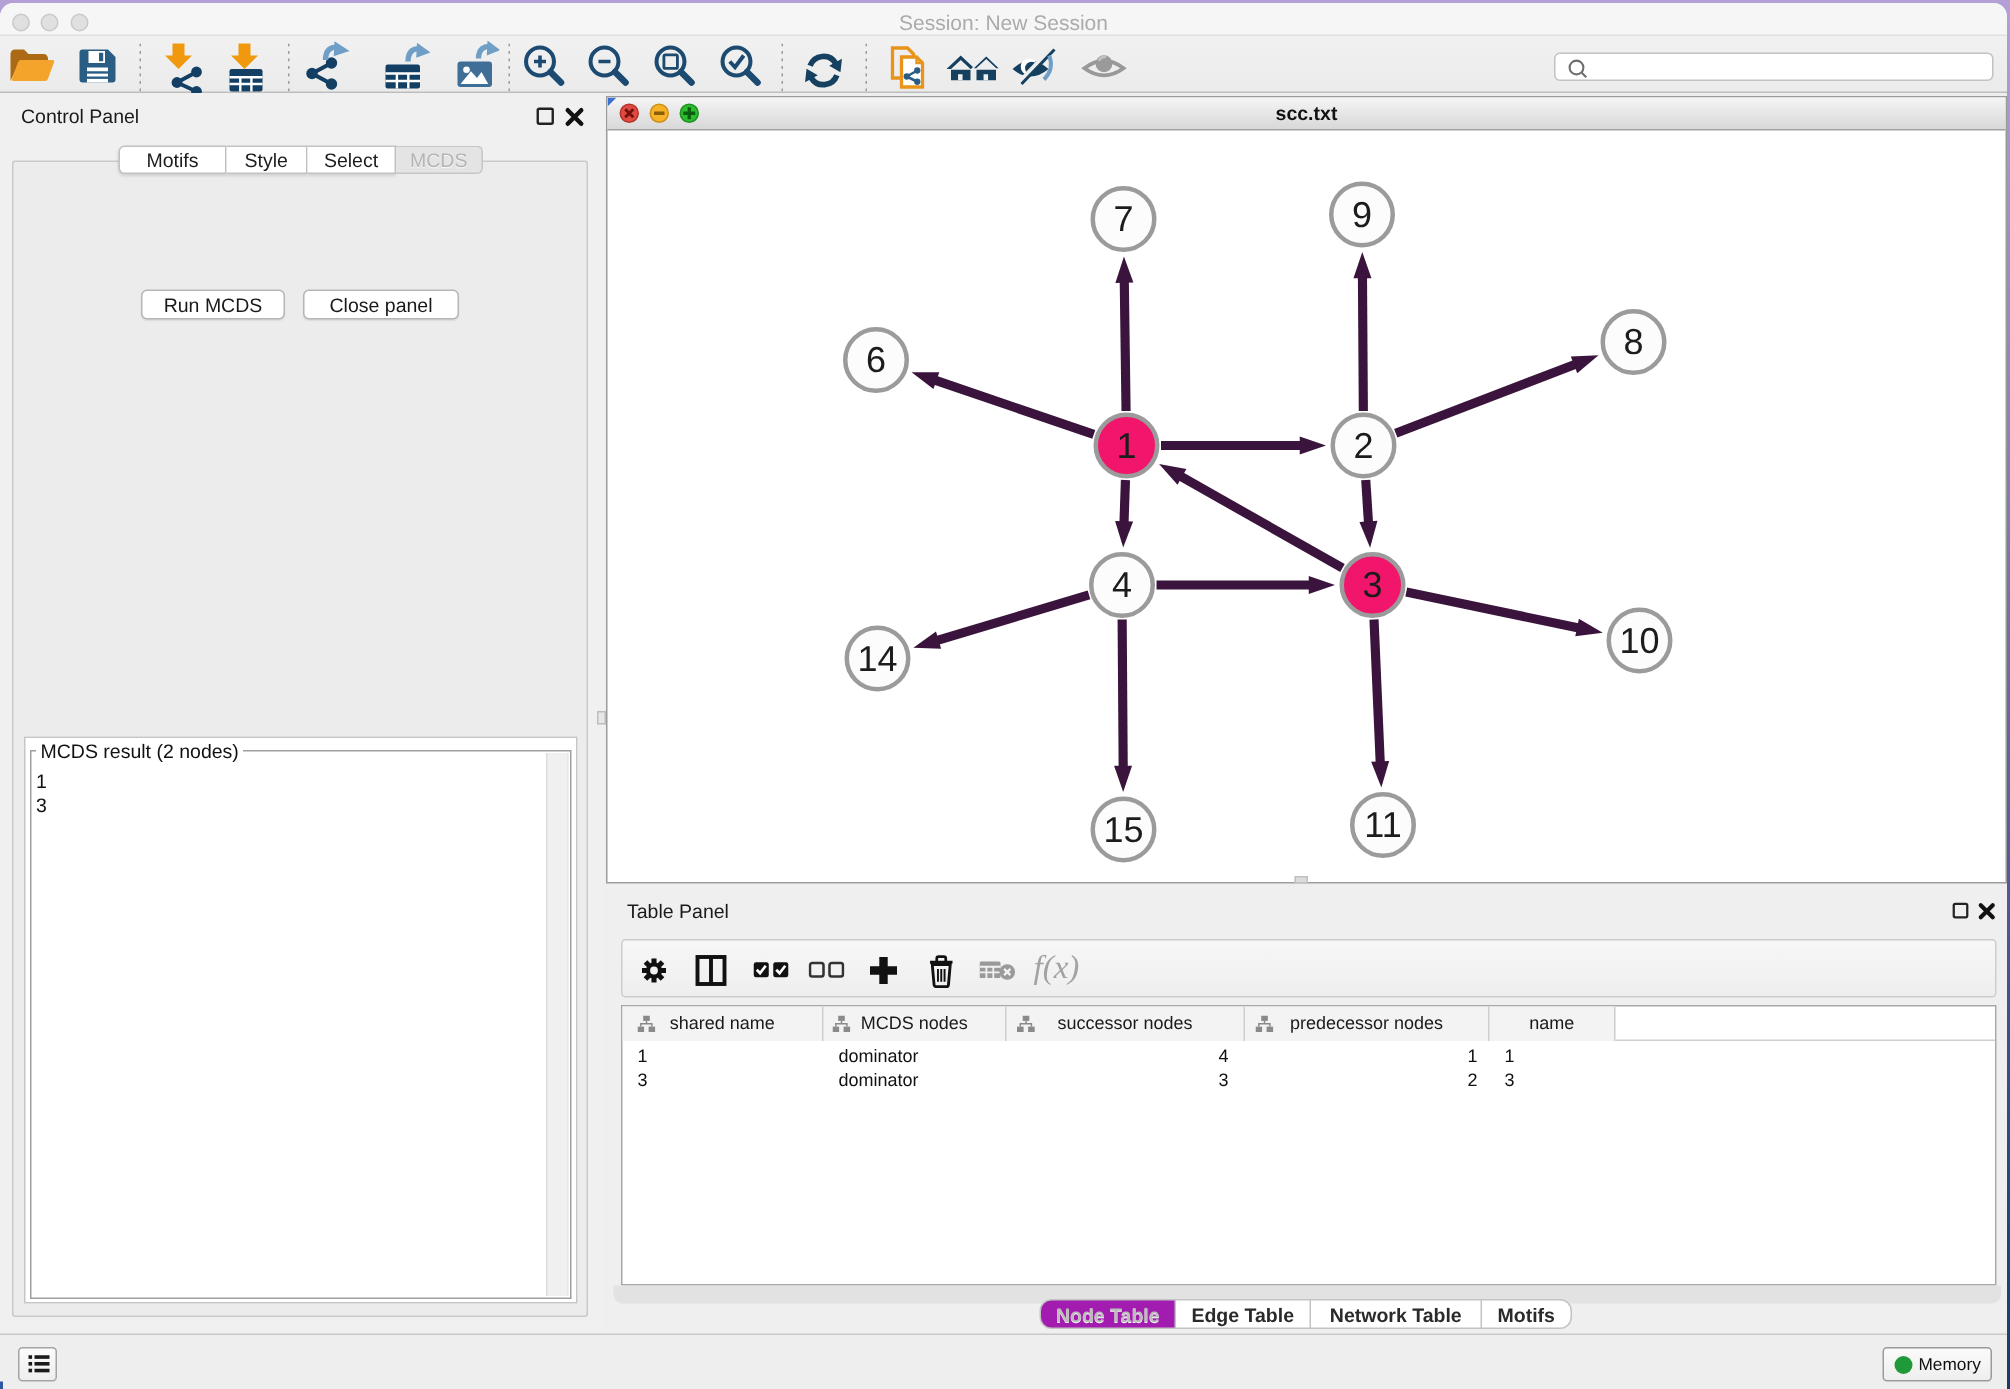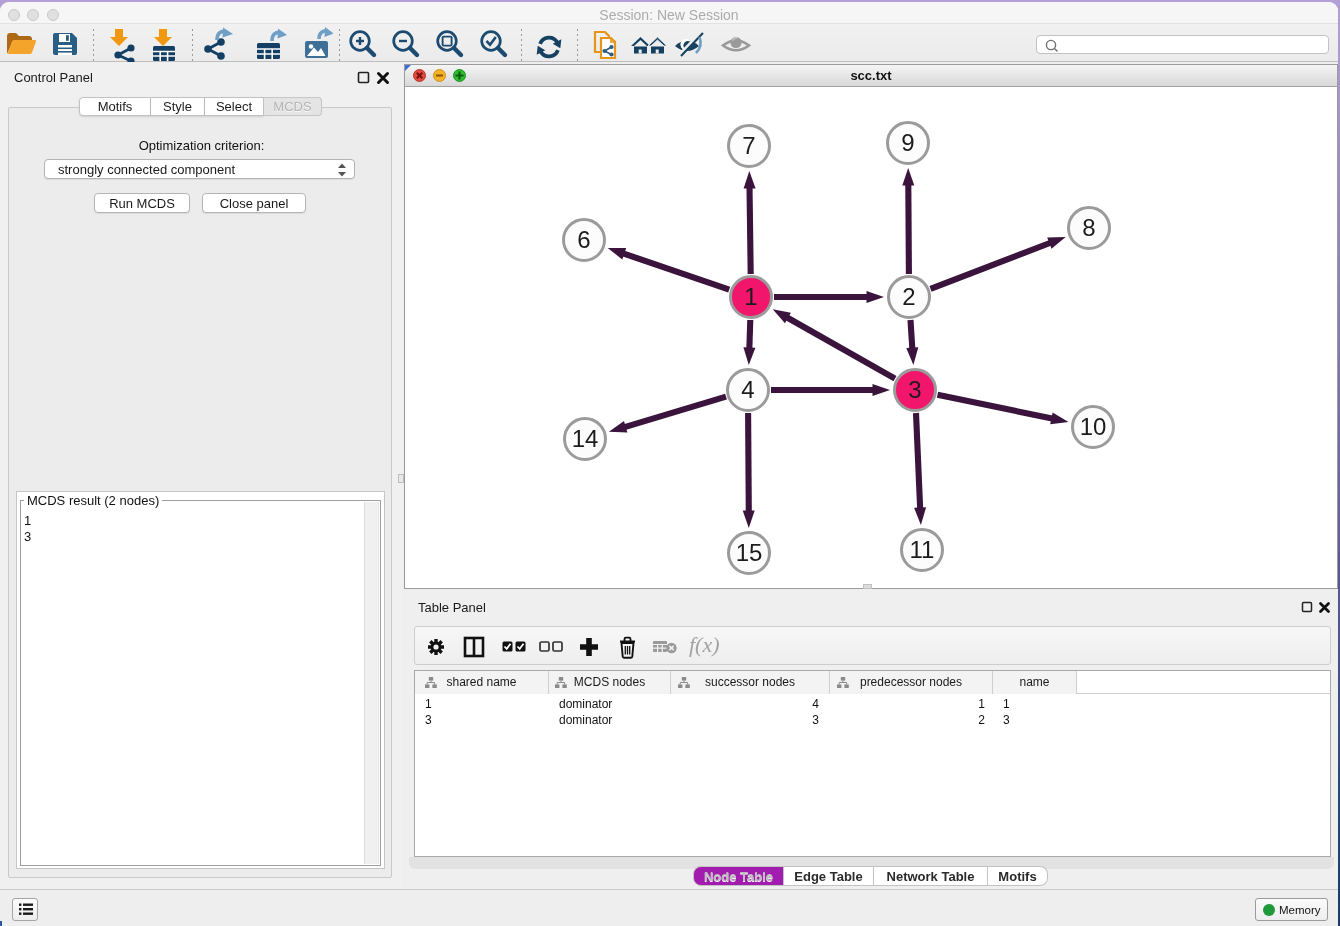--- a/index.html
+++ b/index.html
@@ -191,27 +191,20 @@
     </svg>
   <svg width="14" height="14" style="position:absolute;left:376px;top:9px">
       <path d="M2.5 2.5 L11.5 11.5 M11.5 2.5 L2.5 11.5" stroke="#111" stroke-width="3" stroke-linecap="round"></path>
     </svg>
   <div id="cp-content"></div>
   <div class="tabrow" style="left:0;top:35px;width:403px;height:20px;">
     <div class="tab first" style="left:79px;width:72px;">Motifs</div>
     <div class="tab" style="left:151px;width:54px;">Style</div>
     <div class="tab" style="left:205px;width:59px;">Select</div>
     <div class="tab sel" style="left:264px;width:58px;">MCDS</div>
-  </div>
-  <div class="abs" style="left:0px;top:76px;width:403px;text-align:center;font-size:13px;color:#111;">Optimization criterion:</div>
-  <div class="abs" style="left:44px;top:97px;width:311px;height:20px;background:#fff;border:1px solid #b3b3b3;border-radius:4px;box-shadow:0 1px 1px rgba(0,0,0,0.07);">
-    <div class="abs" style="left:13px;top:2px;font-size:13px;color:#1a1a1a;">strongly connected component</div>
-    <svg width="12" height="16" style="position:absolute;right:6px;top:2px">
-        <path d="M2 6 L6 1.5 L10 6 Z M2 10 L6 14.5 L10 10 Z" fill="#555"></path>
-      </svg>
   </div>
   <div class="btn" style="left:94px;top:131px;width:96px;height:20px;line-height:19px;">Run MCDS</div>
   <div class="btn" style="left:202px;top:131px;width:104px;height:20px;line-height:19px;">Close panel</div>
   <div class="abs" style="left:16px;top:429px;width:369px;height:378px;background:#fff;border:1px solid #c6c6c6;">
     <div class="abs" style="left:3px;top:8px;width:361px;height:366px;border:1px solid #9e9e9e;"></div>
     <div class="abs" style="left:7px;top:1px;font-size:13px;color:#111;background:#fff;padding:0 3px;">MCDS result (2 nodes)</div>
     <div class="abs" style="left:7px;top:21px;font-size:13px;color:#111;">1</div>
     <div class="abs" style="left:7px;top:37px;font-size:13px;color:#111;">3</div>
     <div class="abs" style="left:347px;top:10px;width:15px;height:362px;background:#f0f0f0;border-left:1px solid #dcdcdc;border-right:1px solid #e6e6e6;"></div>
   </div>

